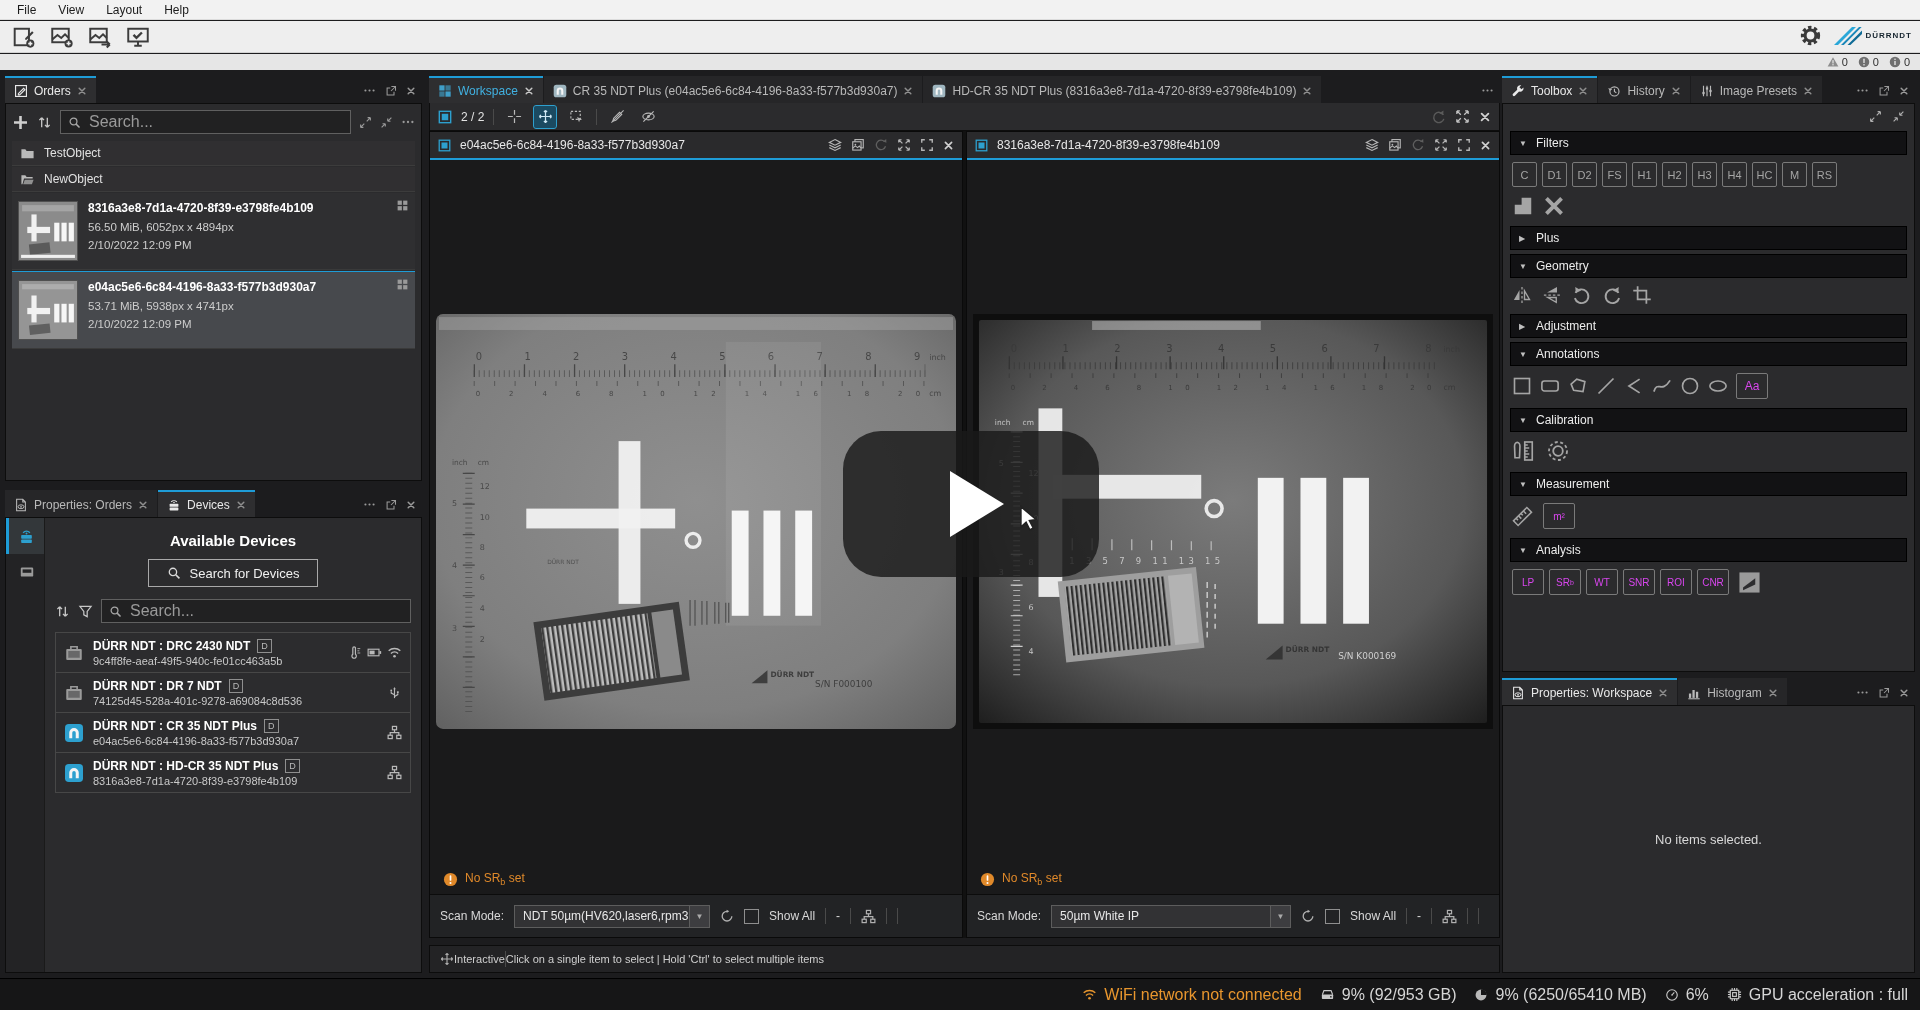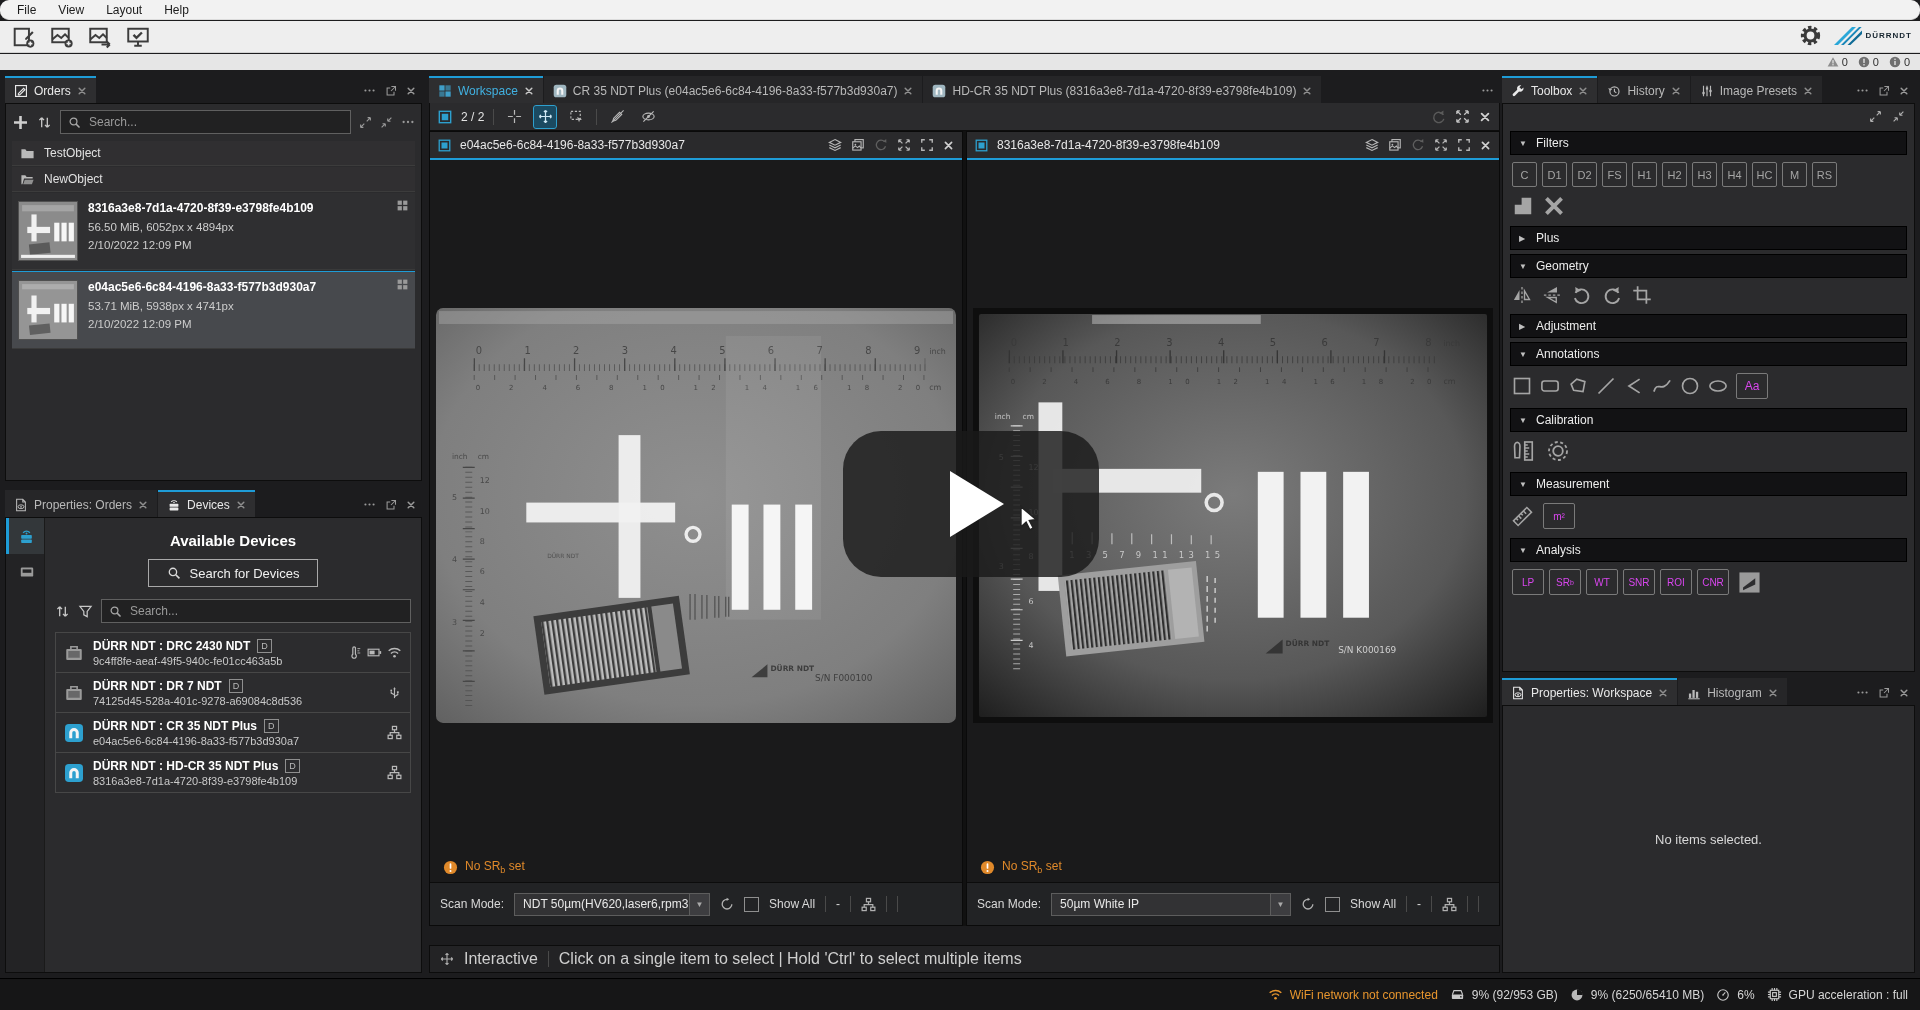--- a/index.html
+++ b/index.html
@@ -1,38 +1,38 @@
 <!DOCTYPE html>
 <html><head>
 <meta charset="utf-8">
 <style>
   html,body{margin:0;padding:0;background:#000;font-family:"Liberation Sans",sans-serif;}
   .app{position:relative;width:1920px;height:1010px;background:#1c1c1e;overflow:hidden;}
   .i{display:inline-block;flex:none;}
   
-  .menubar{position:absolute;left:0;top:0;width:1920px;height:20px;background:#f2f2f2;border-bottom:1px solid #dcdcdc;display:flex;align-items:center;padding-left:6px;box-sizing:border-box;border-radius:9px;}
+  .menubar{position:absolute;left:0;top:0;width:1920px;height:20px;background:#f2f2f2;border-bottom:1px solid #dcdcdc;display:flex;align-items:center;padding-left:6px;box-sizing:border-box;}
   .menubar span{font-size:12px;color:#1b1b1b;padding:0 11px;}
   .topbar{position:absolute;left:0;top:21px;width:1920px;height:32px;background:#eeeeee;border-bottom:1px solid #d2d2d2;display:flex;align-items:center;gap:14px;padding-left:12px;box-sizing:border-box;}
   .topbar .tbico{color:#3c3c3c;}
   .notifbar{position:absolute;left:0;top:54px;width:1920px;height:16px;background:#e6e6e6;display:flex;align-items:center;justify-content:flex-end;gap:10px;padding-right:10px;box-sizing:border-box;}
   .notif{display:flex;align-items:center;gap:3px;font-size:11px;color:#2e2e2e;}
   .brandbox{position:absolute;right:8px;top:24px;display:flex;align-items:center;gap:10px;}
   .brand{display:flex;align-items:center;gap:3px;}
   .brand .btxt{display:flex;font-size:8px;font-weight:bold;color:#15242e;line-height:8px;letter-spacing:1px;}
   
   .tabbar{display:flex;align-items:flex-end;height:27px;}
   .tab{display:flex;align-items:center;gap:6px;height:25px;padding:0 9px;background:#262628;color:#b9b9b9;font-size:12px;border-top:2px solid transparent;margin-right:1px;white-space:nowrap;}
   .tab.active{background:#2e2e30;color:#e9e9e9;border-top-color:#1e9cd7;}
   .tab .tx{color:#8f8f8f;}
   .spacer{flex:1;}
   .baricons{display:flex;align-items:center;gap:9px;color:#9a9a9a;padding:0 6px 6px 0;}
   .pbody{background:#2b2b2d;border:1px solid #0d0d0d;box-sizing:border-box;}
   .sep{width:1px;height:16px;background:#4a4a4a;flex:none;}
   .searchbox{display:flex;align-items:center;gap:6px;flex:1;height:24px;background:#212122;border:1px solid #606060;padding:0 7px;box-sizing:border-box;}
-  .searchbox input{flex:1;background:transparent;border:none;outline:none;color:#e5e5e5;font-size:12px;font-family:"Liberation Sans",sans-serif;}
+  .searchbox input{flex:1;background:transparent;border:none;outline:none;color:#e5e5e5;font-size:16px;font-family:"Liberation Sans",sans-serif;}
   .searchbox input::placeholder{color:#9a9a9a;}
   
   .p-orders{position:absolute;left:5px;top:76px;width:417px;height:405px;display:flex;flex-direction:column;}
   .p-orders .pbody{flex:1;display:flex;flex-direction:column;padding:6px;}
   .orow{display:flex;align-items:center;gap:8px;margin-bottom:7px;color:#c7c7c7;}
   .folder{display:flex;align-items:center;gap:9px;height:24px;background:#302f31;border-bottom:1px solid #3c3c3c;padding:0 8px;color:#e2e2e2;font-size:12px;margin-bottom:1px;}
   .ocard{position:relative;display:flex;gap:10px;background:#2f2f31;border-bottom:1px solid #3a3a3a;padding:8px 6px;margin-bottom:1px;}
   .ocard.sel{background:#47494d;border-top:1px solid #1e9cd7;}
   .ocard .thumb{width:58px;height:58px;flex:none;border:1px solid #505050;}
   .ocard .meta{display:flex;flex-direction:column;gap:6px;min-width:0;}
@@ -65,40 +65,40 @@
   .vhead{height:26px;background:#2a2a2c;border-bottom:2px solid #1e9cd7;display:flex;align-items:center;gap:9px;padding:0 8px;color:#b5b5b5;}
   .vhead .vtitle{flex:1;font-size:12px;color:#e8e8e8;white-space:nowrap;overflow:hidden;}
   .vcontent{flex:1;display:flex;align-items:center;justify-content:center;min-height:0;padding-top:18px;}
   .warnrow{height:30px;display:flex;align-items:center;gap:7px;padding-left:13px;color:#e0892a;font-size:12px;}
   .warnrow sub{font-size:9px;}
   .scanbar{height:42px;background:#222325;border-top:1px solid #0c0c0c;display:flex;align-items:center;gap:10px;padding:0 10px;color:#d8d8d8;font-size:12px;}
   .select{display:flex;align-items:center;height:23px;background:#323234;border:1px solid #5d5d5d;box-sizing:border-box;}
   .select .val{padding:0 8px;font-size:12px;color:#e8e8e8;flex:1;white-space:nowrap;overflow:hidden;}
   .select .arrowbox{width:19px;align-self:stretch;border-left:1px solid #5d5d5d;background:#3d3d40;display:flex;align-items:center;justify-content:center;color:#aaa;font-size:8px;}
   .cbx{width:13px;height:13px;border:1px solid #8f8f8f;background:transparent;flex:none;}
-  .hintbar{height:26px;margin-top:19px;background:#232325;border:1px solid #0c0c0c;display:flex;align-items:center;gap:10px;padding:0 10px;color:#cfcfcf;font-size:16px;}
+  .hintbar{height:26px;margin-top:7px;background:#232325;border:1px solid #0c0c0c;display:flex;align-items:center;padding:0 10px;color:#cfcfcf;font-size:11px;}
   
   .p-toolbox{position:absolute;left:1502px;top:76px;width:413px;height:596px;display:flex;flex-direction:column;}
   .p-toolbox .pbody{flex:1;padding:2px 7px;overflow:hidden;}
   .tb-expand{display:flex;justify-content:flex-end;gap:10px;color:#b0b0b0;padding:4px 2px;}
   .sechead{display:flex;align-items:center;gap:9px;height:22px;background:#121214;border:1px solid #000;color:#ededed;font-size:12px;padding:0 8px;margin:4px 0;}
   .chev{font-size:8px;color:#c0c0c0;width:8px;}
   .row{display:flex;align-items:center;gap:5px;padding:3px 2px 5px;color:#a5a5a5;}
   .fbtn{width:23px;height:23px;border:1px solid #7a7a7a;border-radius:2px;color:#a5a5a5;font-size:11px;display:flex;align-items:center;justify-content:center;flex:none;}
   .abtn{min-width:26px;height:24px;border:1px solid #7a7a7a;border-radius:2px;color:#d946ef;font-size:10px;display:flex;align-items:center;justify-content:center;padding:0 2px;flex:none;}
   .abtn sub{font-size:7px;}
   .spin{width:66px;height:22px;background:#1f1f20;border:1px solid #585858;display:flex;align-items:center;box-sizing:border-box;}
   .spin .v{flex:1;text-align:center;color:#e8e8e8;font-size:12px;}
   .spin .ud{display:flex;flex-direction:column;align-items:center;width:13px;border-left:1px solid #454545;color:#9a9a9a;font-size:6px;line-height:6px;}
   .slider{flex:1;height:3px;background:#5a5a5a;position:relative;margin:0 6px;}
   .slider .knob{position:absolute;left:0;top:-6px;width:9px;height:15px;background:#cfcfcf;}
   .p-props{position:absolute;left:1502px;top:678px;width:413px;height:295px;display:flex;flex-direction:column;}
   .p-props .pbody{flex:1;display:flex;align-items:center;justify-content:center;color:#d8d8d8;font-size:13px;}
   
-  .statusbar{position:absolute;left:0;top:978px;width:1920px;height:32px;background:#161617;border-top:1px solid #000;display:flex;align-items:center;justify-content:flex-end;gap:12px;padding-right:12px;box-sizing:border-box;font-size:12px;color:#d6d6d6;}
+  .statusbar{position:absolute;left:0;top:978px;width:1920px;height:32px;background:#161617;border-top:1px solid #000;display:flex;align-items:center;justify-content:flex-end;gap:18px;padding-right:12px;box-sizing:border-box;font-size:16px;color:#d6d6d6;}
   .sgroup{display:flex;align-items:center;gap:7px;}
   .sgroup.wifi{color:#e8962e;}
   
   .play-overlay{position:absolute;left:843px;top:431px;width:256px;height:146px;border-radius:38px;background:rgba(26,26,26,.82);display:flex;align-items:center;justify-content:center;z-index:40;}
   .play-tri{width:0;height:0;border-left:54px solid #fff;border-top:33px solid transparent;border-bottom:33px solid transparent;margin-left:12px;}
   .cursor{position:absolute;left:1016px;top:505px;z-index:41;}
   .xray{background:transparent;}
   .xray text{font-family:"DejaVu Sans",sans-serif;}
 </style>
 </head>

